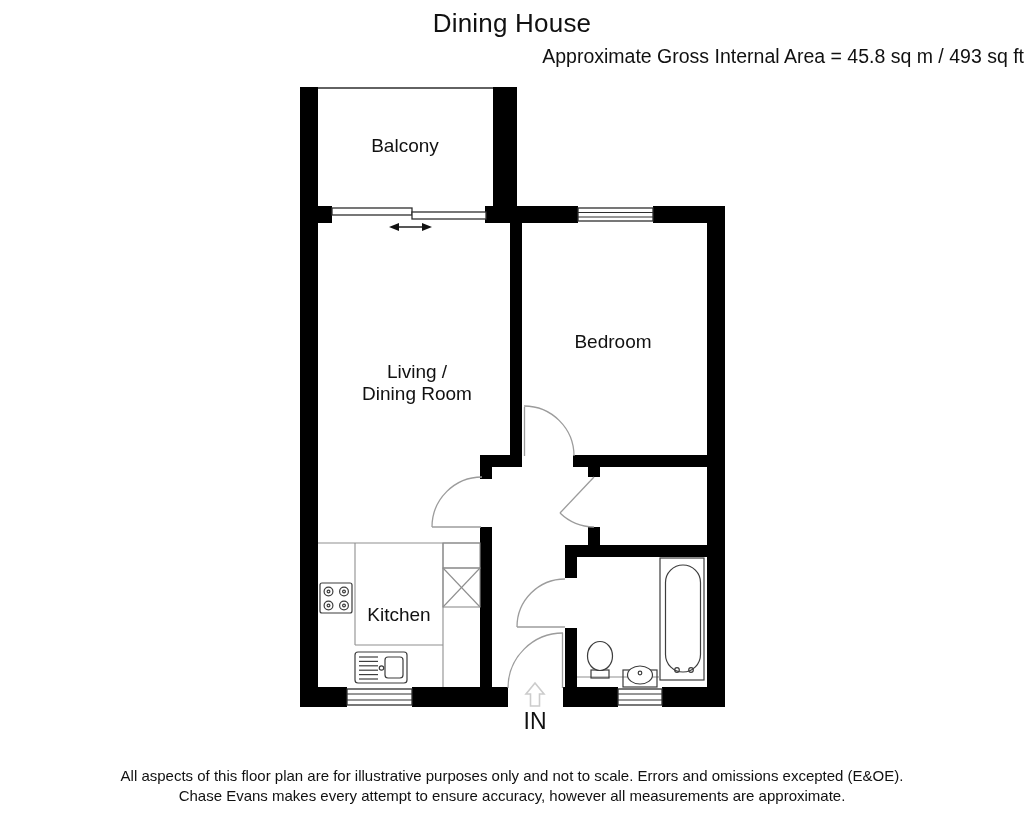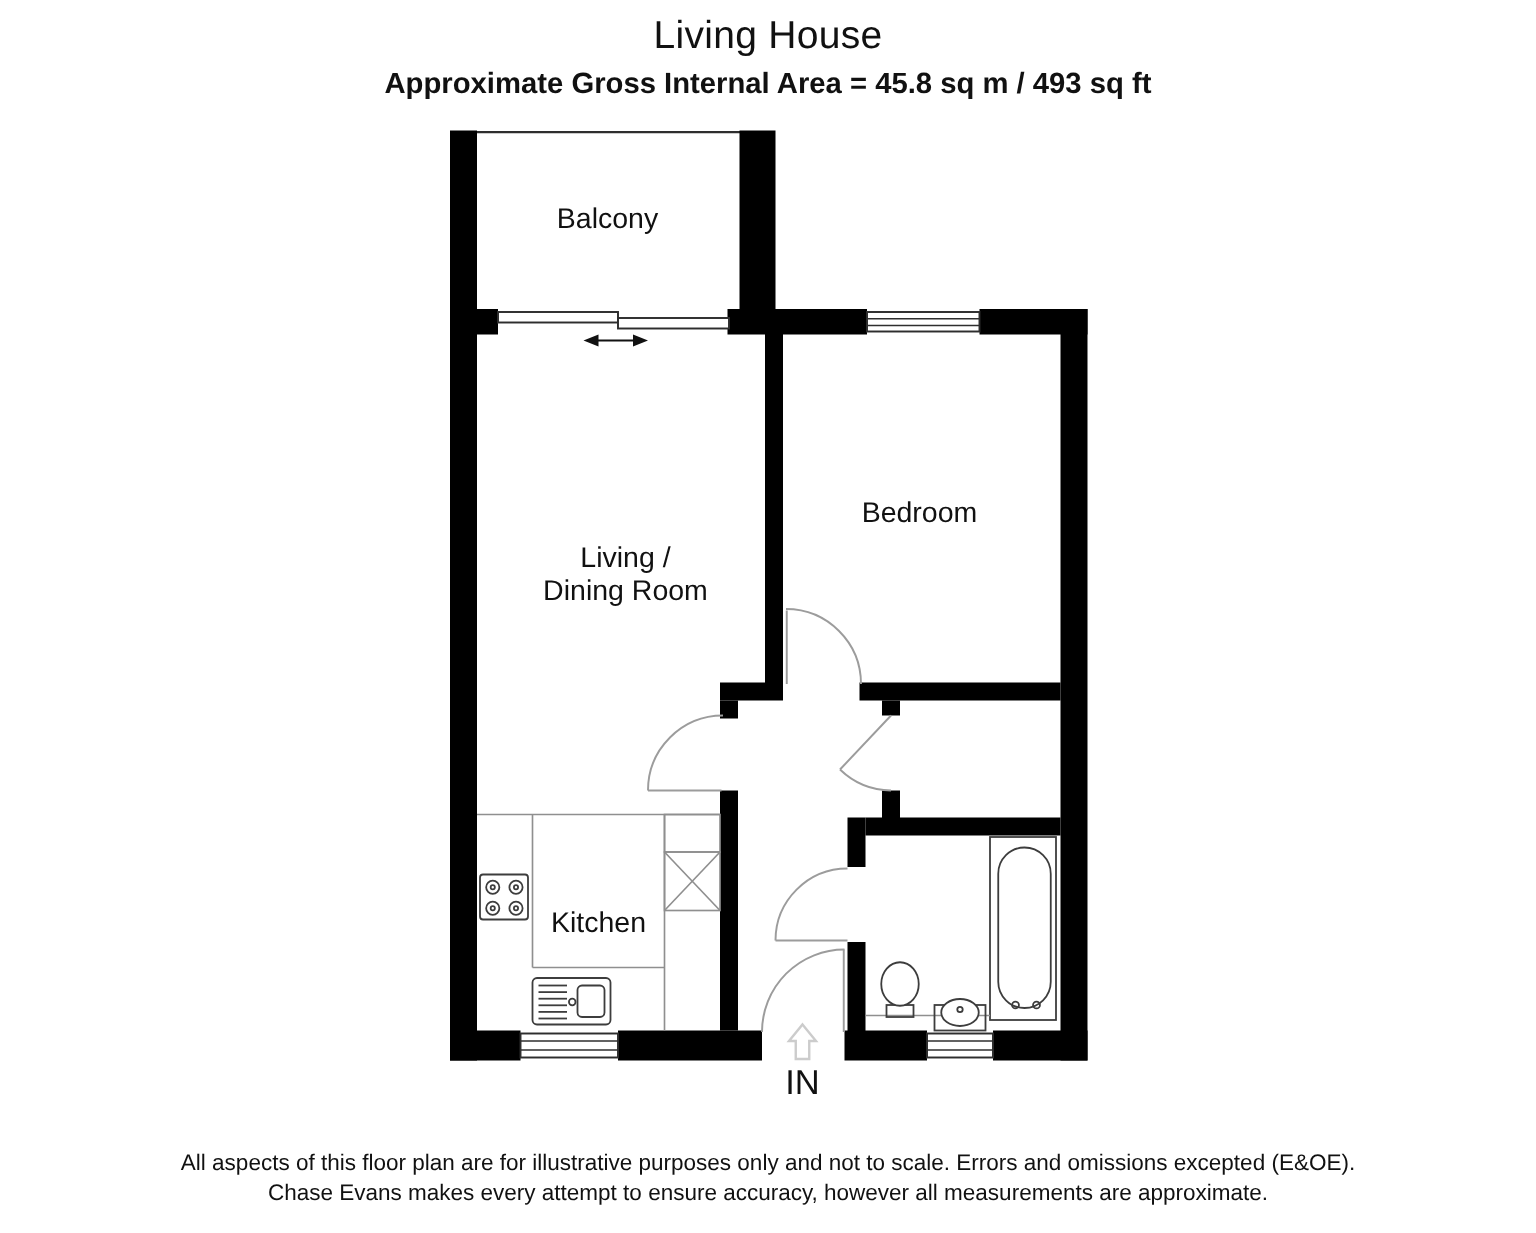--- a/index.html
+++ b/index.html
@@ -23,24 +23,23 @@
     text-align: center;
     font-size: 26px;
     color: var(--text, #111);
     letter-spacing: 0.2px;
   }
   .subtitle {
     position: absolute;
     top: 45px;
     left: 0;
     width: 100%;
-    text-align: center;
+    text-align: right;
     font-size: 19.5px;
     color: var(--text, #111);
-    font-weight: bold;
   }
   .footer {
     position: absolute;
     top: 766px;
     left: 0;
     width: 100%;
     text-align: center;
     font-size: 15px;
     line-height: 20px;
     color: var(--text, #111);
@@ -67,21 +66,21 @@
     font-size: 23px;
     fill: var(--text, #111);
     text-anchor: middle;
   }
 </style>
 </head>
 <body>
 
 <div id="page">
 
-  <div class="title">Living House</div>
+  <div class="title">Dining House</div>
   <div class="subtitle">Approximate Gross Internal Area = 45.8 sq m / 493 sq ft</div>
 
   <svg width="1024" height="822" viewBox="0 0 1024 822" xmlns="http://www.w3.org/2000/svg">
 
     <line class="thinline" x1="302" y1="88" x2="515" y2="88"></line>
 
     <g class="wall">
       <rect x="300" y="87" width="18" height="620"></rect>
       <rect x="493" y="87" width="24" height="121"></rect>
       <rect x="300" y="206" width="32" height="17"></rect>

